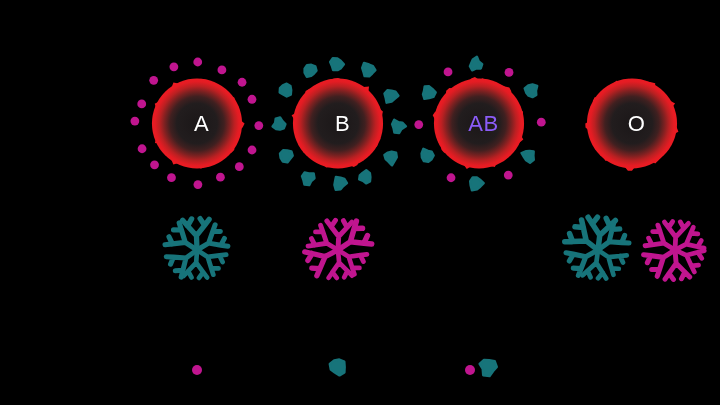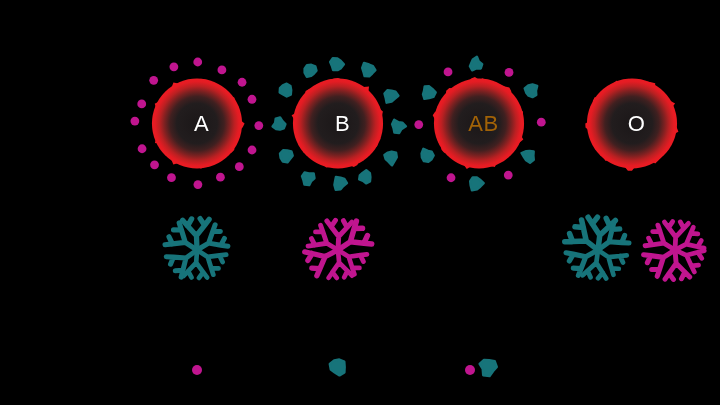--- a/index.html
+++ b/index.html
@@ -126,15 +126,15 @@
           <path d="M0,-2.5 L0,-13.5 M0,-13.5 L-8,-23 M-8,-23 L-12.5,-28.5 M-8,-23 L-4,-29.5 M0,-13.5 L8,-23 M8,-23 L12.5,-28.5 M8,-23 L4,-29.5" fill="none" stroke="#c0158f" stroke-width="5" stroke-linecap="round" stroke-linejoin="round" transform="rotate(62.5) scale(0.94)"></path>
           <path d="M0,-2.5 L0,-13.5 M0,-13.5 L-8,-23 M-8,-23 L-12.5,-28.5 M-8,-23 L-4,-29.5 M0,-13.5 L8,-23 M8,-23 L12.5,-28.5 M8,-23 L4,-29.5" fill="none" stroke="#c0158f" stroke-width="5" stroke-linecap="round" stroke-linejoin="round" transform="rotate(114.9) scale(0.94)"></path>
           <path d="M0,-2.5 L0,-13.5 M0,-13.5 L-8,-23 M-8,-23 L-12.5,-28.5 M-8,-23 L-4,-29.5 M0,-13.5 L8,-23 M8,-23 L12.5,-28.5 M8,-23 L4,-29.5" fill="none" stroke="#c0158f" stroke-width="5" stroke-linecap="round" stroke-linejoin="round" transform="rotate(175.2) scale(0.99)"></path>
           <path d="M0,-2.5 L0,-13.5 M0,-13.5 L-8,-23 M-8,-23 L-12.5,-28.5 M-8,-23 L-4,-29.5 M0,-13.5 L8,-23 M8,-23 L12.5,-28.5 M8,-23 L4,-29.5" fill="none" stroke="#c0158f" stroke-width="5" stroke-linecap="round" stroke-linejoin="round" transform="rotate(237.7) scale(1.02)"></path>
           <path d="M0,-2.5 L0,-13.5 M0,-13.5 L-8,-23 M-8,-23 L-12.5,-28.5 M-8,-23 L-4,-29.5 M0,-13.5 L8,-23 M8,-23 L12.5,-28.5 M8,-23 L4,-29.5" fill="none" stroke="#c0158f" stroke-width="5" stroke-linecap="round" stroke-linejoin="round" transform="rotate(301.8) scale(0.97)"></path>
         </g>
       </g>
     </svg>
   <span class="cell-label" style="left: 201.5px; top: 124px; color: rgb(255, 255, 255);">A</span>
   <span class="cell-label" style="left: 342.5px; top: 124px; color: rgb(255, 255, 255);">B</span>
-  <span class="cell-label" style="left: 483.5px; top: 124px; color: #a16207;">AB</span>
+  <span class="cell-label" style="left: 483.5px; top: 124px; color: #8b5cf6;">AB</span>
   <span class="cell-label" style="left: 636.5px; top: 124px; color: rgb(255, 255, 255);">O</span>
 </div>
 
 </body></html>

